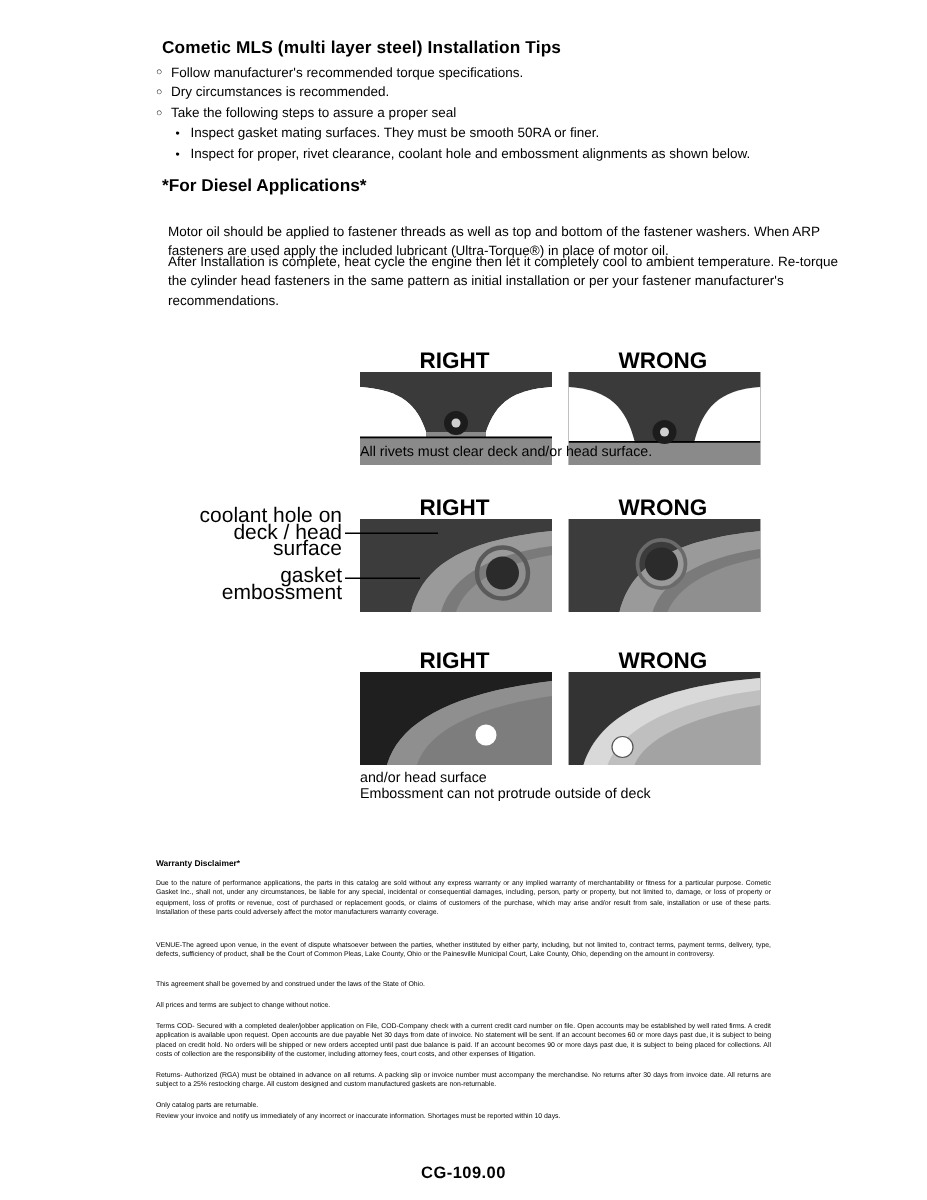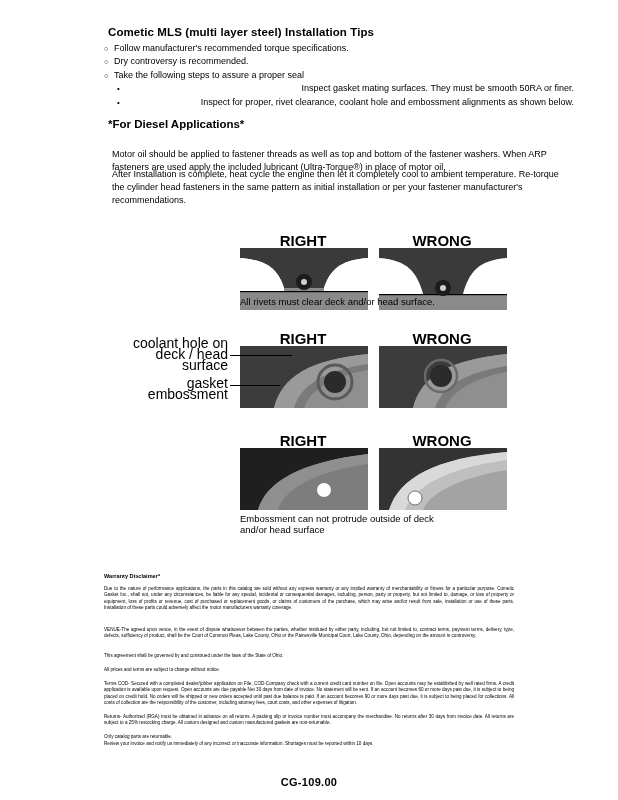--- a/index.html
+++ b/index.html
@@ -46,21 +46,20 @@
     content: "\25CB";
     position: absolute;
     left: 0;
     top: 0;
     font-size: 7px;
     line-height: 14px;
   }
   .b2 {
     position: relative;
     padding-left: 23px;
-    text-align: right;
   }
   .b2::before {
     content: "\2022";
     position: absolute;
     left: 13px;
     top: 0;
     font-size: 8px;
     line-height: 13px;
   }
   .section-head {
@@ -137,21 +136,21 @@
 </style>
 </head>
 <body>
 
 <div class="page">
 
   <div class="title">Cometic MLS (multi layer steel) Installation Tips</div>
 
   <div class="bullets">
     <div class="b1">Follow manufacturer's recommended torque specifications.</div>
-    <div class="b1">Dry controversy is recommended.</div>
+    <div class="b1">Dry circumstances is recommended.</div>
     <div class="b1">Take the following steps to assure a proper seal</div>
     <div class="b2">Inspect gasket mating surfaces.  They must be smooth 50RA or finer.</div>
     <div class="b2">Inspect for proper, rivet clearance, coolant hole and embossment alignments as shown below.</div>
   </div>
 
   <div class="section-head">*For Diesel Applications*</div>
   <div class="para" id="para1">Motor oil should be applied to fastener threads as well as top and bottom of the fastener washers. When ARP fasteners are used apply the included lubricant (Ultra-Torque®) in place of motor oil.</div>
   <div class="para" id="para2">After Installation is complete, heat cycle the engine then let it completely cool to ambient temperature. Re-torque the cylinder head fasteners in the same pattern as initial installation or per your fastener manufacturer's recommendations.</div>
 
   <div class="fig-label" style="left:258px; top:232px; width:90px;">RIGHT</div>
@@ -243,22 +242,22 @@
       <rect x="0" y="0" width="128" height="62" fill="#9d9d9d"></rect>
       <path d="M0 0 L128 0 L128 4 C56 10 20 30 10 62 L0 62 Z" fill="#333333"></path>
       <path d="M128 4 C56 10 20 30 10 62 L128 62 Z" fill="#d9d9d9"></path>
       <path d="M128 12 C66 20 34 40 26 62 L128 62 Z" fill="#bfbfbf"></path>
       <path d="M128 22 C78 30 50 46 44 62 L128 62 Z" fill="#a3a3a3"></path>
       <circle cx="36" cy="50" r="7" fill="#ffffff" stroke="#555" stroke-width="0.8"></circle>
     </svg>
   </div>
 
   <div class="caption" style="left:240px; top:513px;">
+    <div>and/or head surface</div>
     <div>Embossment can not protrude outside of deck</div>
-    <div>and/or head surface</div>
   </div>
 
   <div class="warr-title">Warranty Disclaimer*</div>
   <div class="warr" style="top:586px;">Due to the nature of performance applications, the parts in this catalog are sold without any express warranty or any implied warranty of merchantability or fitness for a particular purpose.  Cometic Gasket Inc., shall not, under any circumstances, be liable for any special, incidental or consequential damages, including, person, party or property, but not limited to, damage, or loss of property or equipment, loss of profits or revenue, cost of purchased or replacement goods, or claims of customers of the purchase, which may arise and/or result from sale, installation or use of these parts.  Installation of these parts could adversely affect the motor manufacturers warranty coverage.</div>
   <div class="warr" style="top:627px;">VENUE-The agreed upon venue, in the event of dispute whatsoever between the parties, whether instituted by either party, including, but not limited to, contract terms, payment terms, delivery, type, defects, sufficiency of product, shall be the Court of Common Pleas, Lake County, Ohio or the Painesville Municipal Court, Lake County, Ohio, depending on the amount in controversy.</div>
   <div class="warr" style="top:653px;">This agreement shall be governed by and construed under the laws of the State of Ohio.</div>
   <div class="warr" style="top:667px;">All prices and terms are subject to change without notice.</div>
   <div class="warr" style="top:681px;">Terms COD- Secured with a completed dealer/jobber application on File, COD-Company check with a current credit card number on file.  Open accounts may be established by well rated firms.  A credit application is available upon request.  Open accounts are due payable Net 30 days from date of invoice.  No statement will be sent.  If an account becomes 60 or more days past due, it is subject to being placed on credit hold.  No orders will be shipped or new orders accepted until past due balance is paid.  If an account becomes 90 or more days past due, it is subject to being placed for collections.  All costs of collection are the responsibility of the customer, including attorney fees, court costs, and other expenses of litigation.</div>
   <div class="warr" style="top:714px;">Returns- Authorized (RGA) must be obtained in advance on all returns.  A packing slip or invoice number must accompany the merchandise.  No returns after 30 days from invoice date.  All returns are subject to a 25% restocking charge.  All custom designed and custom manufactured gaskets are non-returnable.</div>
   <div class="warr" style="top:734px;">Only catalog parts are returnable.</div>

